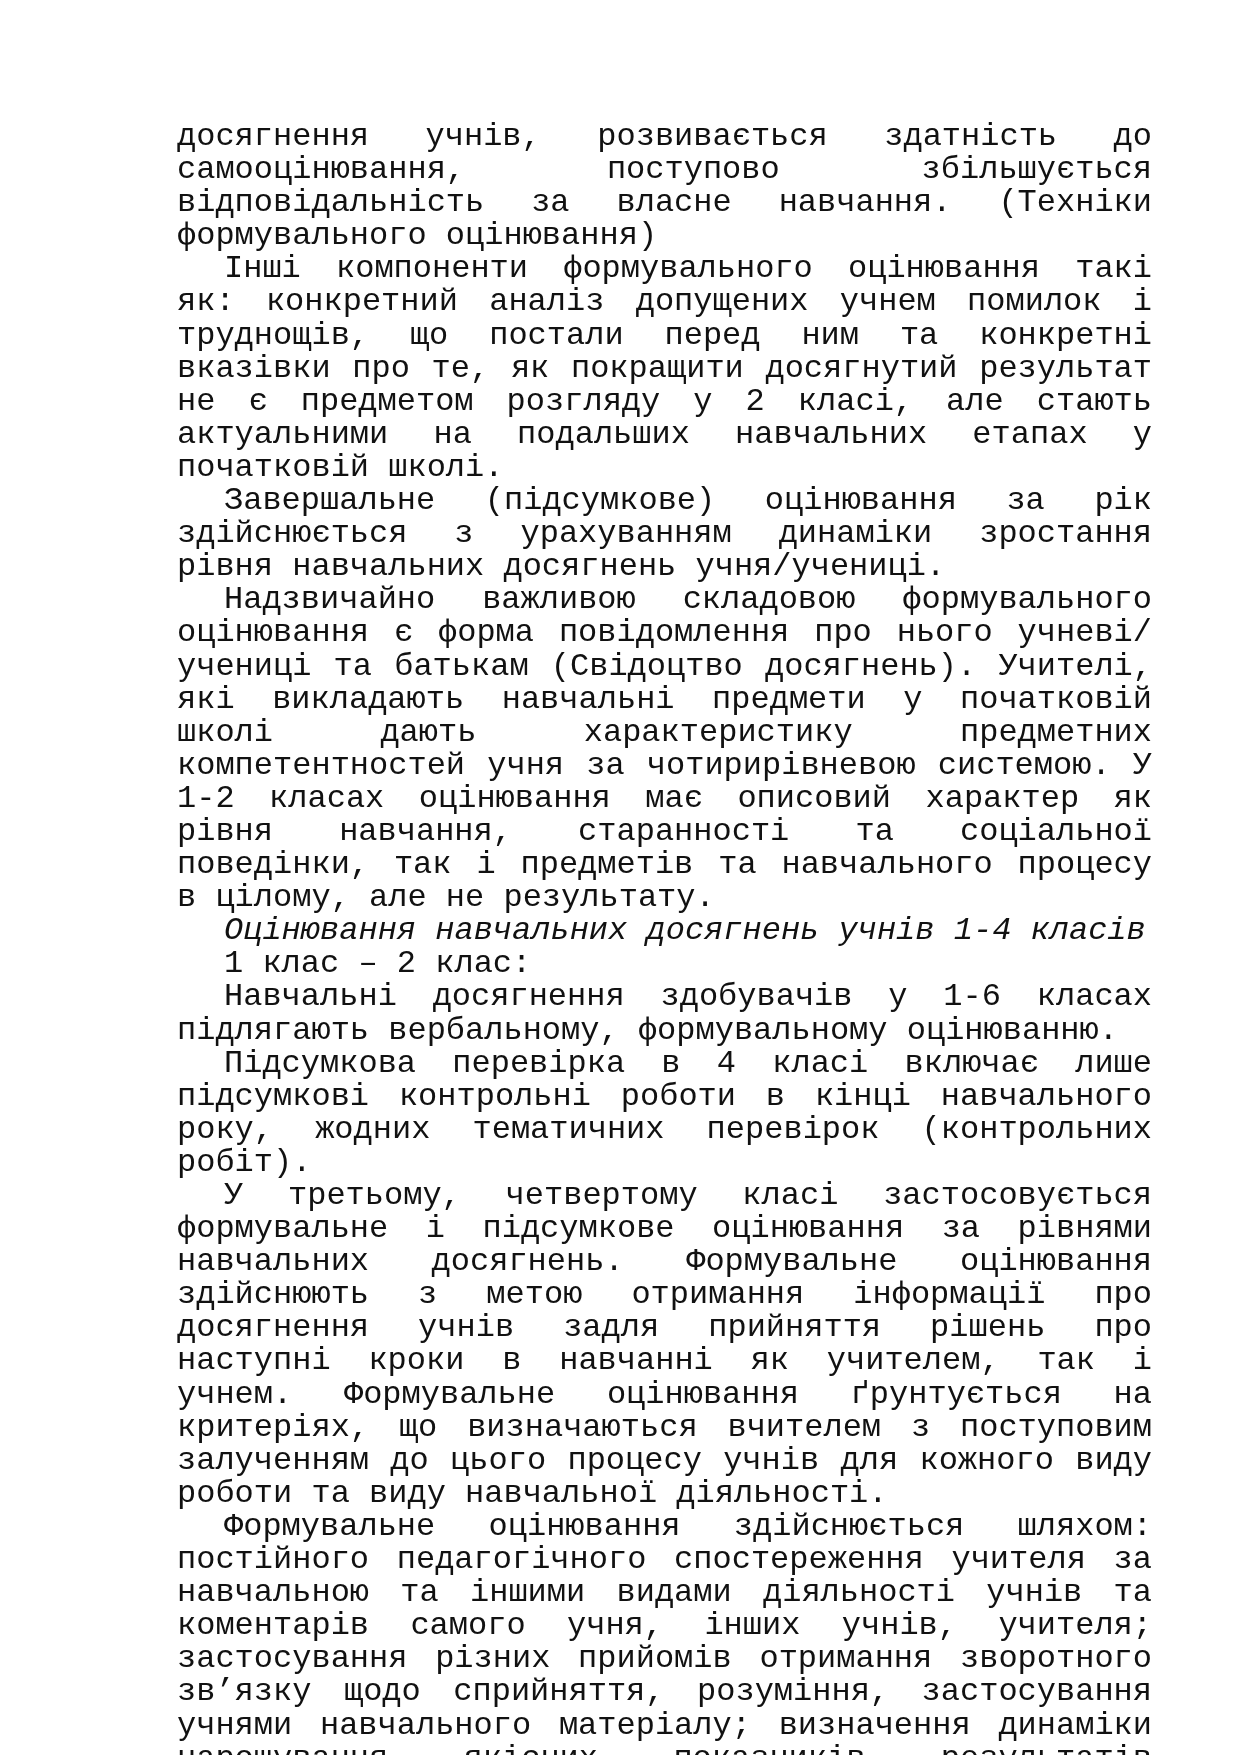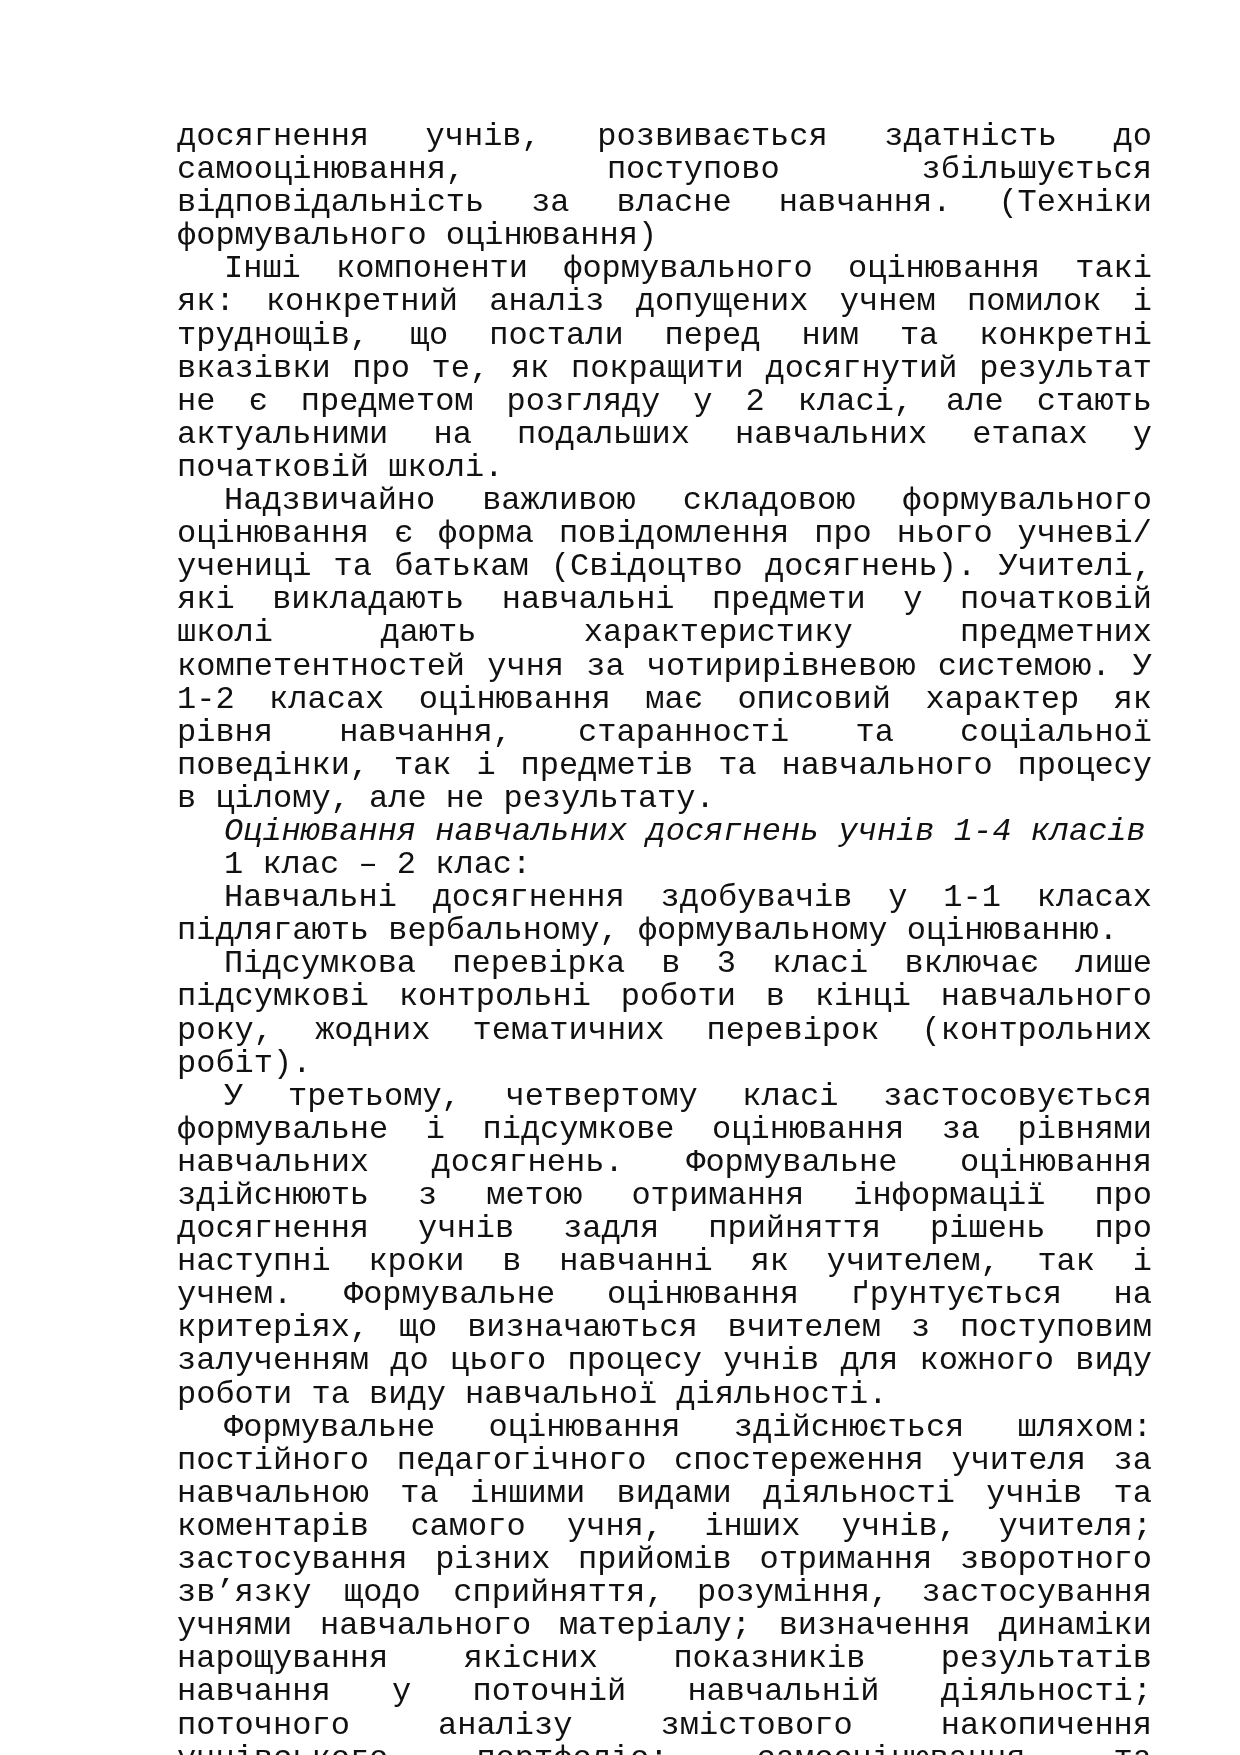--- a/index.html
+++ b/index.html
@@ -35,20 +35,21 @@
     .page p.italic {
       font-style: italic;
     }
   </style>
 </head>
 <body>
 
 <div class="page">
   <p class="no-indent">досягнення учнів, розвивається здатність до самооцінювання, поступово збільшується відповідальність за власне навчання. (Техніки формувального оцінювання)</p>
   <p>Інші компоненти формувального оцінювання такі як: конкретний аналіз допущених учнем помилок і труднощів, що постали перед ним та конкретні вказівки про те, як покращити досягнутий результат не є предметом розгляду у 2 класі, але стають актуальними на подальших навчальних етапах у початковій школі.</p>
+  <p>Завершальне (підсумкове) оцінювання за рік здійснюється з урахуванням динаміки зростання рівня навчальних досягнень учня/учениці.</p>
   <p>Надзвичайно важливою складовою формувального оцінювання є форма повідомлення про нього учневі/ учениці та батькам (Свідоцтво досягнень). Учителі, які викладають навчальні предмети у початковій школі дають характеристику предметних компетентностей учня за чотирирівневою системою. У 1-2 класах оцінювання має описовий характер як рівня навчання, старанності та соціальної поведінки, так і предметів та навчального процесу в цілому, але не результату.</p>
   <p class="italic">Оцінювання навчальних досягнень учнів 1-4 класів</p>
   <p>1 клас – 2 клас:</p>
-  <p>Навчальні досягнення здобувачів у 1-1 класах підлягають вербальному, формувальному оцінюванню.</p>
-  <p>Підсумкова перевірка в 3 класі включає лише підсумкові контрольні роботи в кінці навчального року, жодних тематичних перевірок (контрольних робіт).</p>
+  <p>Навчальні досягнення здобувачів у 1-6 класах підлягають вербальному, формувальному оцінюванню.</p>
+  <p>Підсумкова перевірка в 4 класі включає лише підсумкові контрольні роботи в кінці навчального року, жодних тематичних перевірок (контрольних робіт).</p>
   <p>У третьому, четвертому класі застосовується формувальне і підсумкове оцінювання за рівнями навчальних досягнень. Формувальне оцінювання здійснюють з метою отримання інформації про досягнення учнів задля прийняття рішень про наступні кроки в навчанні як учителем, так і учнем. Формувальне оцінювання ґрунтується на критеріях, що визначаються вчителем з поступовим залученням до цього процесу учнів для кожного виду роботи та виду навчальної діяльності.</p>
   <p>Формувальне оцінювання здійснюється шляхом: постійного педагогічного спостереження учителя за навчальною та іншими видами діяльності учнів та коментарів самого учня, інших учнів, учителя; застосування різних прийомів отримання зворотного зв’язку щодо сприйняття, розуміння, застосування учнями навчального матеріалу; визначення динаміки нарощування якісних показників результатів навчання у поточній навчальній діяльності; поточного аналізу змістового накопичення учнівського портфоліо; самооцінювання та взаємооцінювання результатів навчання учнів; співбесід із батьками учнів задля врахування їх думки щодо особистісного розвитку та соціалізації тощо. Оцінювання особистих досягнень учня відбувається вербально відповідно до шкали оцінювання у свідоцтві досягнень: має значні успіхи; демонструє помітний прогрес; досягає результату з допомогою вчителя; потребує значної уваги і допомоги.</p>
 </div>
 
 </body></html>

